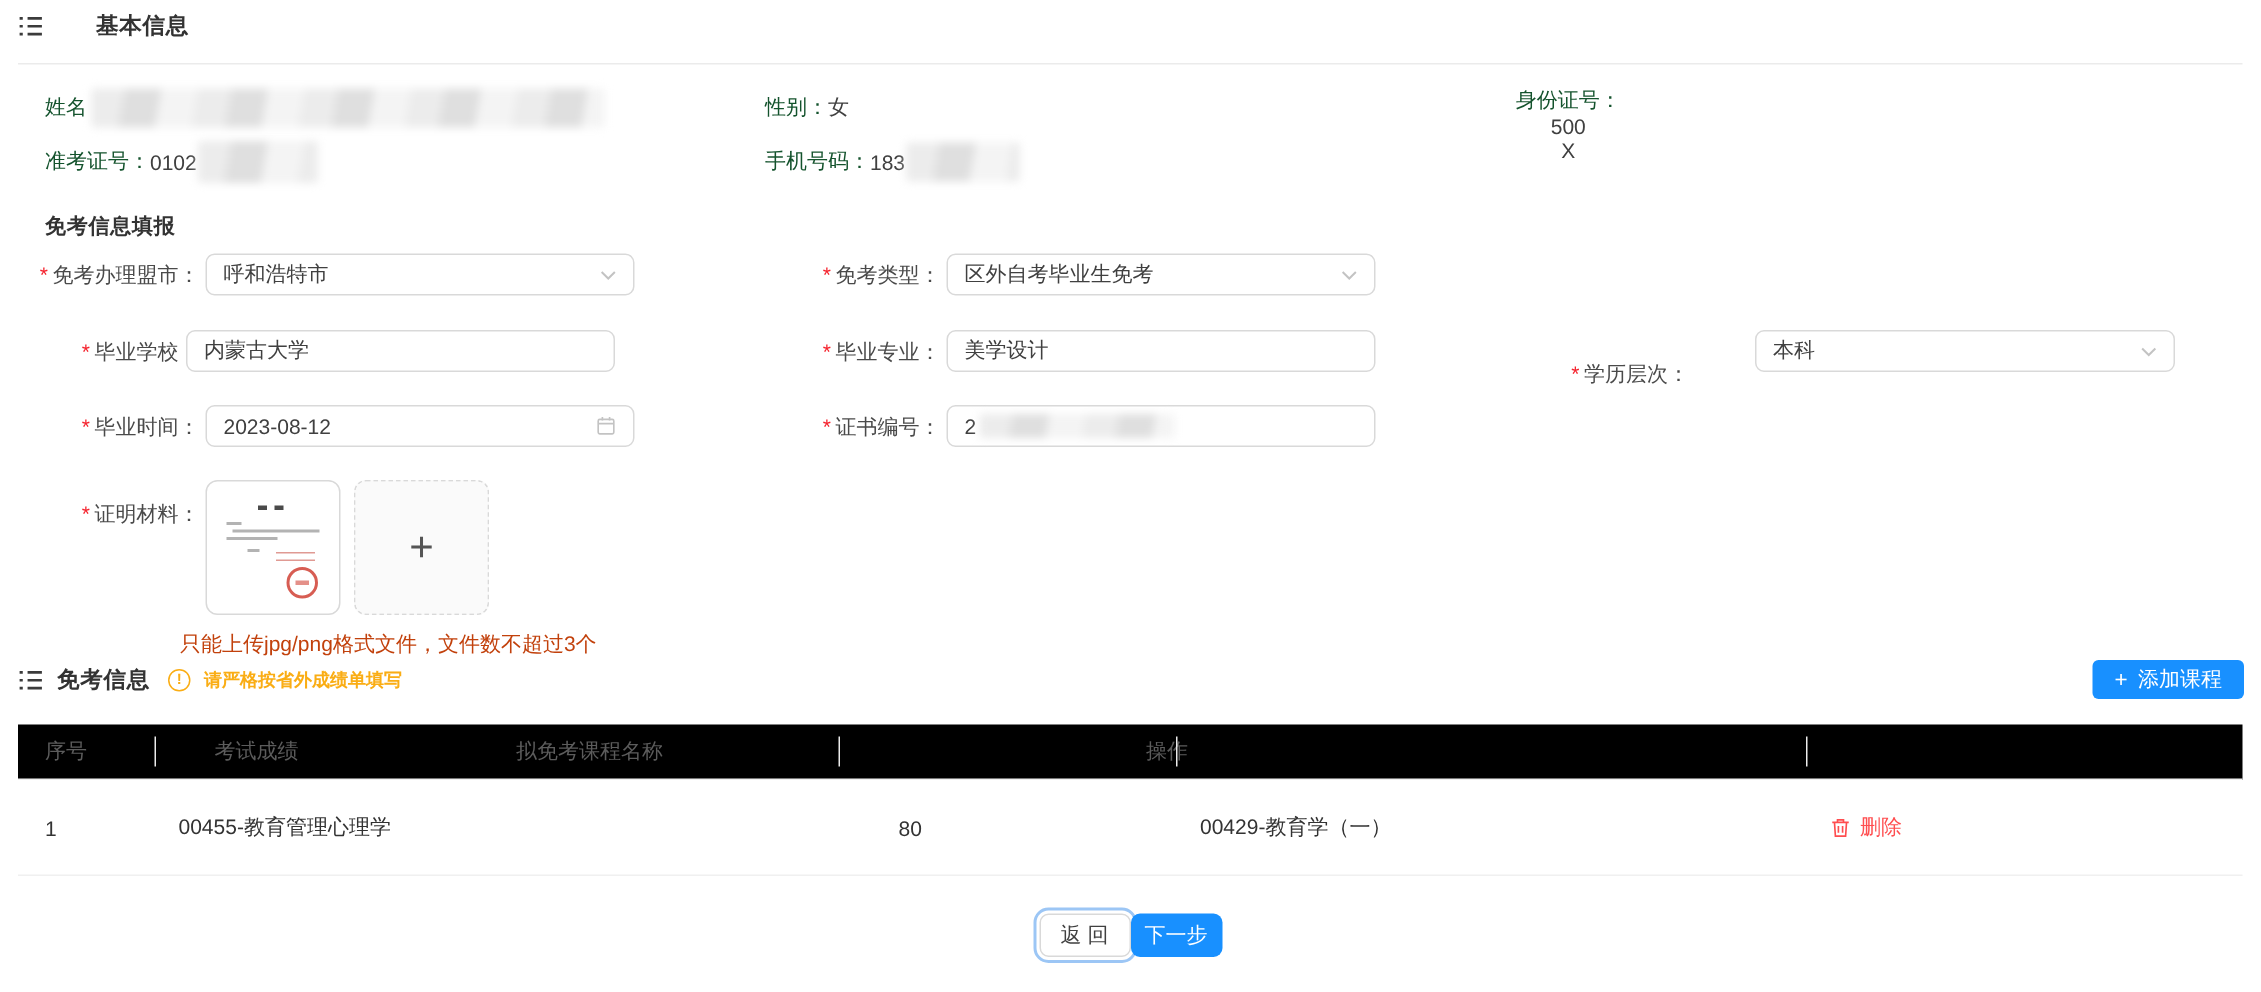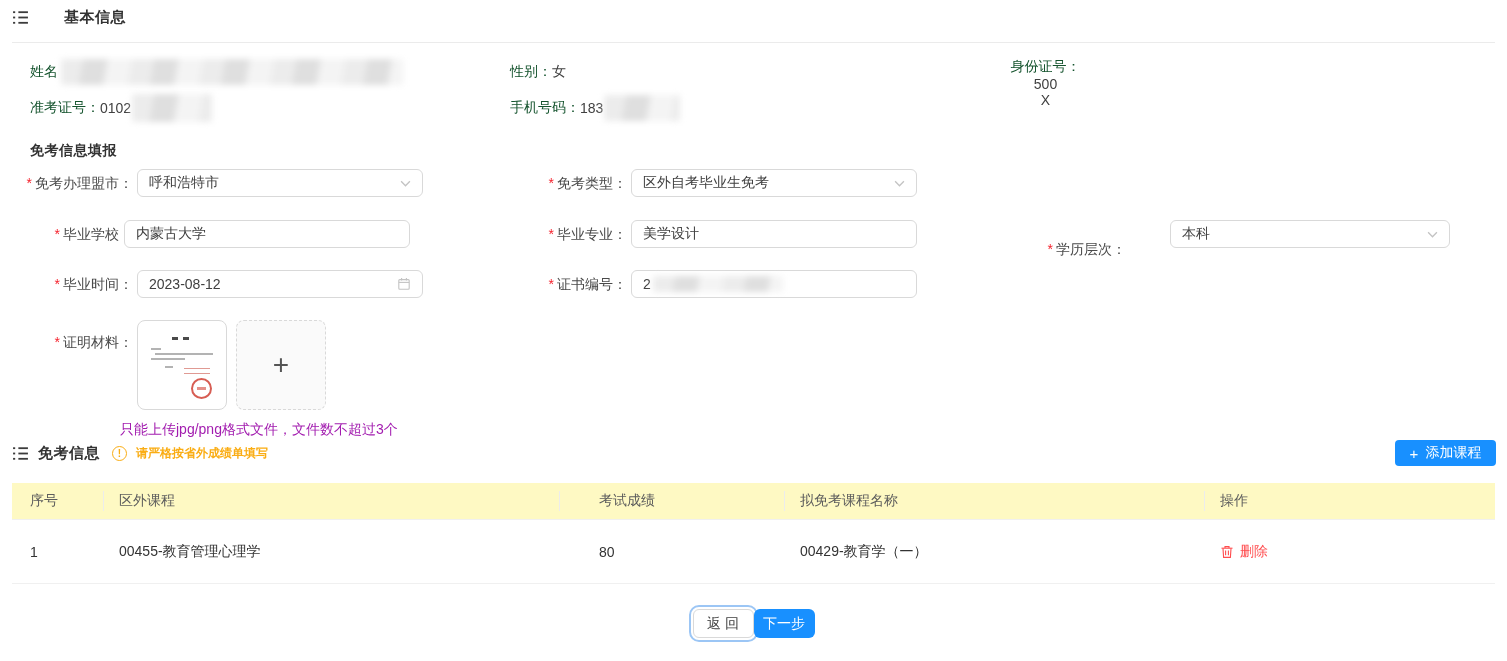--- a/index.html
+++ b/index.html
@@ -14,27 +14,27 @@
   .val{color:#404040;}
   .redact{background:repeating-linear-gradient(100deg,#ececec 0 22px,#dfdfdf 22px 46px,#f4f4f4 46px 70px);filter:blur(3px);border-radius:2px;}
   .subsec-title{font-weight:700;font-size:14px;color:#333;letter-spacing:.5px;}
   .form-label{position:absolute;text-align:right;line-height:28px;color:#4a4a4a;white-space:nowrap;}
   .req{color:#f5222d;margin-right:3px;}
   .ctrl{position:absolute;height:28px;box-sizing:border-box;border:1px solid #d9d9d9;border-radius:6px;background:#fff;display:flex;align-items:center;padding:0 11px;color:#404040;}
   .ctrl .grow{flex:1;}
   .thumb{position:absolute;width:90px;height:90px;box-sizing:border-box;border:1px solid #d9d9d9;border-radius:8px;background:#fff;overflow:hidden;}
   .upload{position:absolute;width:90px;height:90px;box-sizing:border-box;border:1px dashed #d9d9d9;border-radius:8px;background:#fafafa;display:flex;align-items:center;justify-content:center;cursor:pointer;}
   .upload-plus{font-size:28px;font-weight:300;color:#555;line-height:1;}
-  .hint{color:#a21caf;font-size:14px;}
+  .hint{color:#c2410c;font-size:14px;}
   .warn-ic{width:15px;height:15px;border:1.5px solid #faad14;border-radius:50%;display:flex;align-items:center;justify-content:center;font-size:10px;font-weight:700;color:#faad14;box-sizing:border-box;line-height:1;}
   .warn-txt{color:#faad14;font-size:12px;font-weight:700;}
   .btn-primary{display:flex;align-items:center;justify-content:center;gap:7px;background:#1890ff;color:#fff;border:none;border-radius:4px;font-size:14px;cursor:pointer;font-family:inherit;}
   .plus-glyph{font-size:15px;line-height:1;font-weight:400;}
   .table{position:absolute;left:12px;top:483px;width:1483px;}
-  .thead{display:flex;background:#fef9c3;height:36px;align-items:center;border-bottom:1px solid #f0f0f0;position:relative;color:#5c5c5c;}
+  .thead{display:flex;background:#000000;height:36px;align-items:center;border-bottom:1px solid #f0f0f0;position:relative;color:#5c5c5c;}
   .trow{display:flex;height:63px;align-items:center;border-bottom:1px solid #f0f0f0;color:#333;}
   .cell{box-sizing:border-box;padding-left:16px;overflow:hidden;white-space:nowrap;}
   .c0{width:91px;padding-left:18px;}
   .c1{width:456px;}
   .c2{width:225px;padding-left:40px;}
   .c3{width:420px;}
   .c4{width:291px;}
   .vsep{position:absolute;top:8px;width:1px;height:20px;background:#ececec;}
   .del-link{display:flex;align-items:center;gap:6px;color:#ff4d4f;cursor:pointer;}
   .footer{position:absolute;left:0;right:0;top:609px;display:flex;justify-content:center;}
@@ -212,21 +212,20 @@
   </div>
 
   <button class="btn-primary abs" style="left:1395px;top:440px;width:101px;height:26px;">
     <span class="plus-glyph">+</span>
     <span>添加课程</span>
   </button>
 
   <div class="table">
     <div class="thead">
       <div class="cell c0">序号</div>
-      <div class="cell c1">区外课程</div>
       <div class="cell c2">考试成绩</div>
       <div class="cell c3">拟免考课程名称</div>
       <div class="cell c4">操作</div>
       <div class="vsep" style="left:91px;"></div>
       <div class="vsep" style="left:547px;"></div>
       <div class="vsep" style="left:772px;"></div>
       <div class="vsep" style="left:1192px;"></div>
     </div>
     <div class="trow">
       <div class="cell c0">1</div>

